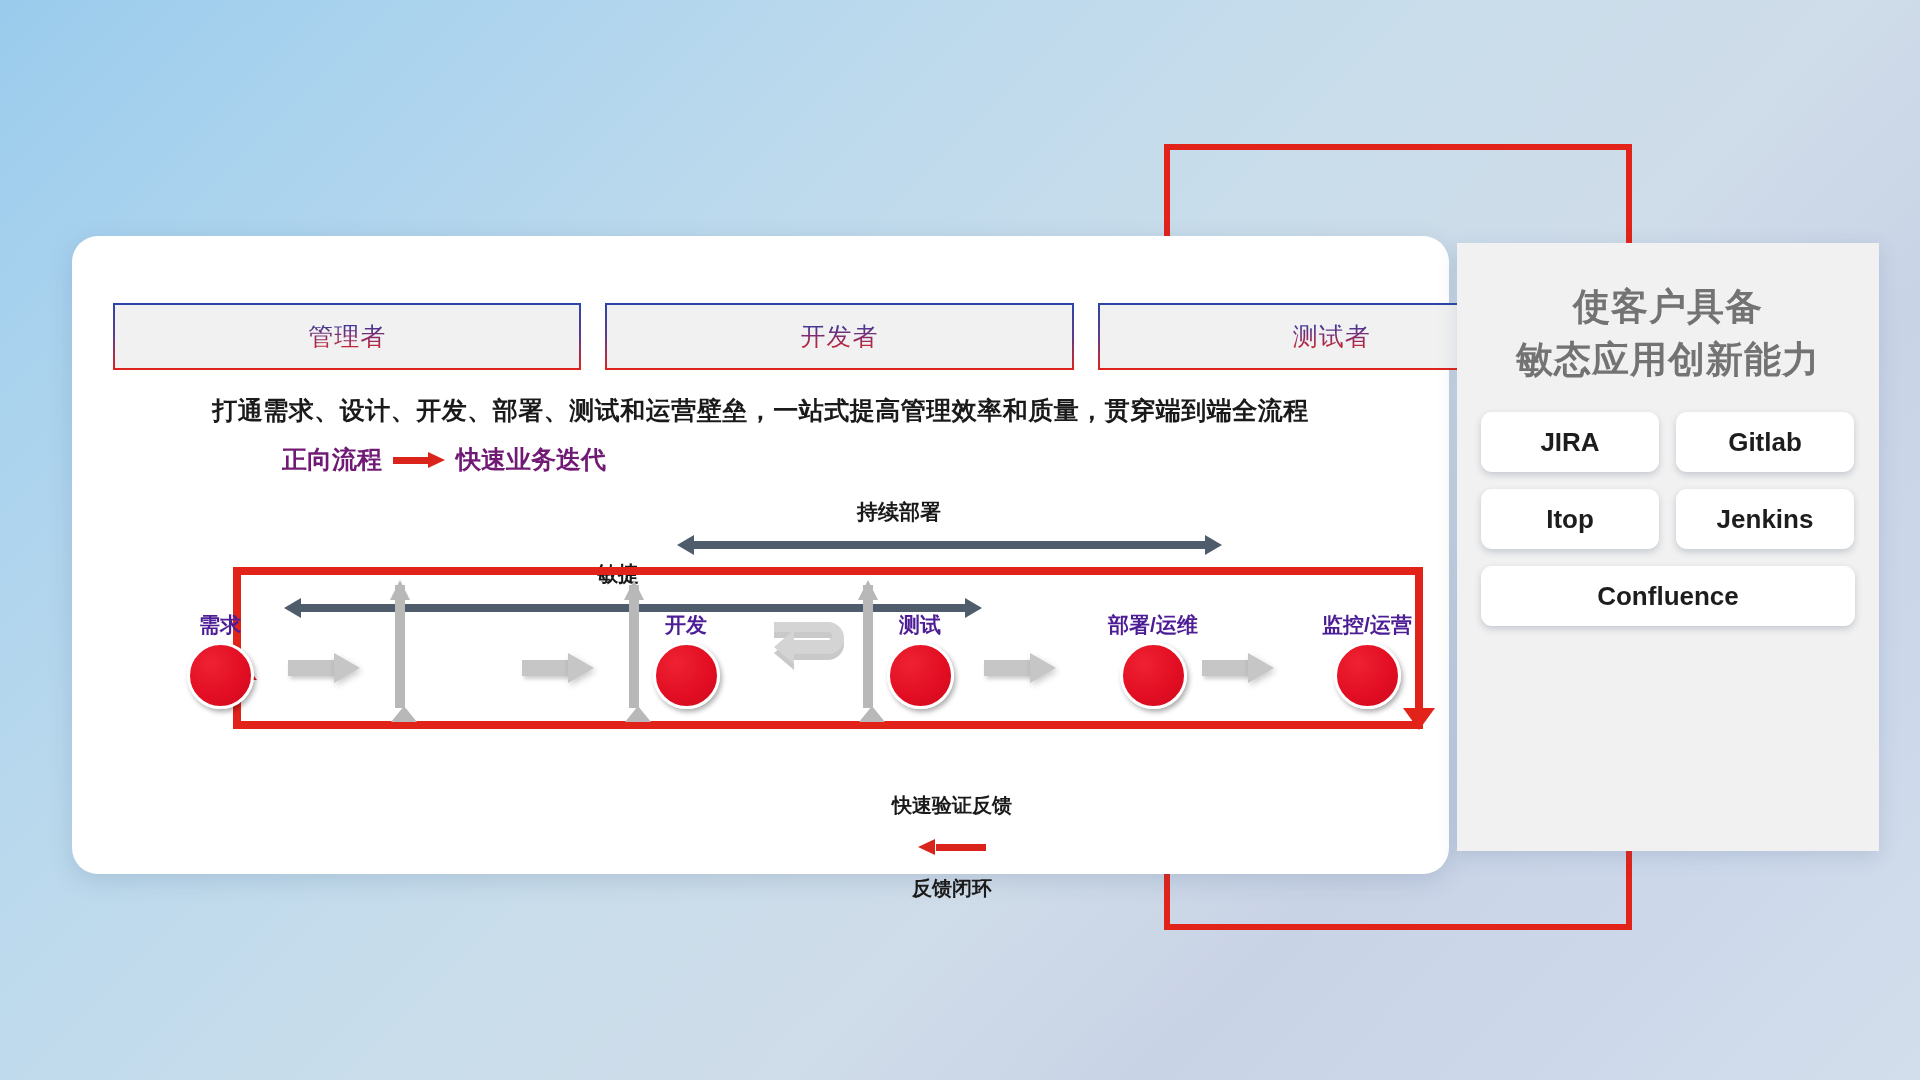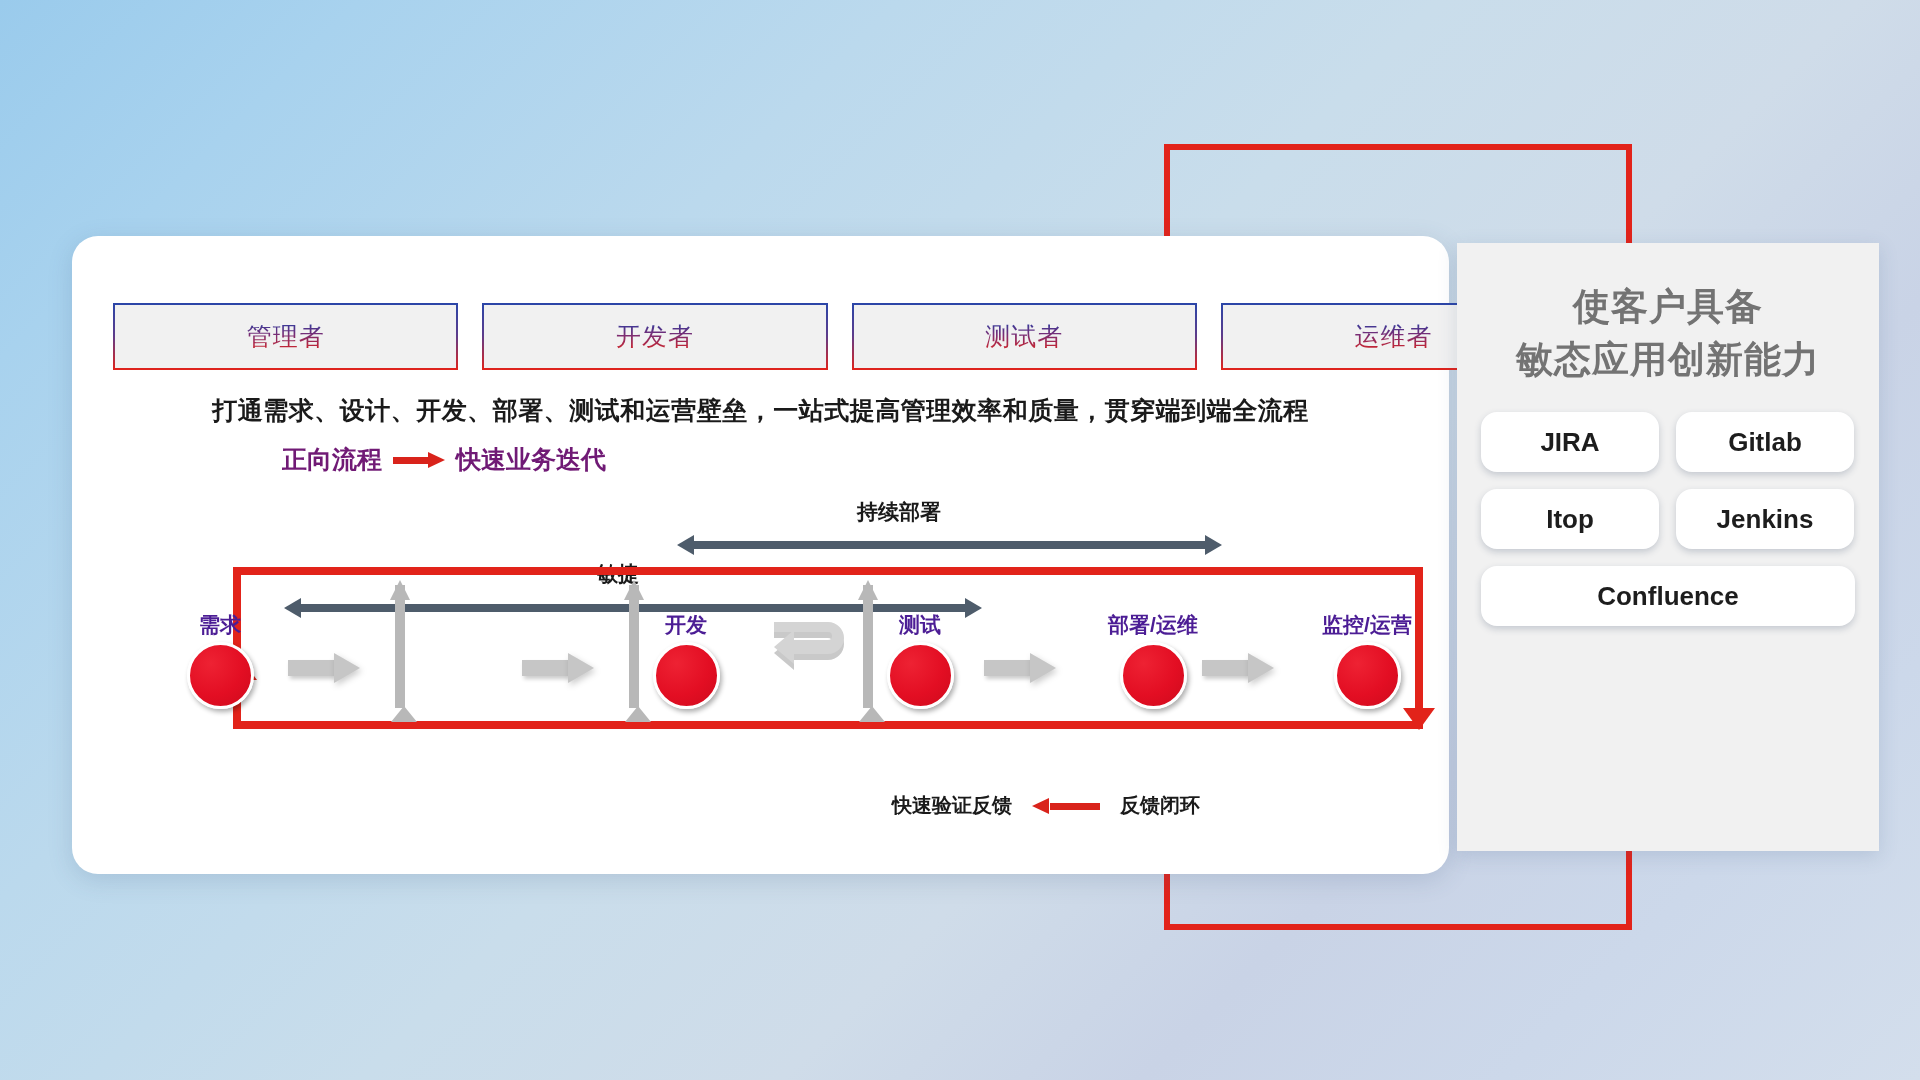--- a/index.html
+++ b/index.html
@@ -220,21 +220,21 @@
   
   #uturn {
     position: absolute; left: 700px; top: 380px;
     width: 92px; height: 72px;
   }
   
   #feedback-legend {
     position: absolute;
     left: 820px; top: 556px;
     display: flex; align-items: center; gap: 20px;
-    font-size: 20px; font-weight: bold; color: #1A1A1A;
+    font-size: 20px; font-weight: bold; color: #1A1A1A; flex-direction: column;
   }
   
   #right-panel {
     position: absolute;
     left: 1457px; top: 243px;
     width: 422px; height: 608px;
     background: #F1F1F1;
     box-shadow: 0 5px 18px rgba(60,90,130,.17);
     z-index: 4;
     padding: 38px 24px 0 24px;
@@ -246,21 +246,21 @@
     color: #737373;
     line-height: 1.42;
     letter-spacing: 1px;
   }
   #tools-grid {
     margin-top: 26px;
     display: flex; flex-wrap: wrap; gap: 17px;
   }
   .tool-pill {
     background: #ffffff;
-    border-radius: 16px;
+    border-radius: 11px;
     height: 60px;
     display: flex; align-items: center; justify-content: center;
     font-size: 26px; font-weight: bold; color: #1D1D1D;
     box-shadow: 0 3px 7px rgba(40,60,90,.22);
   }
   .tool-half { width: calc(50% - 9px); }
   .tool-full { width: 100%; }
 </style>
 </head>
 <body>
@@ -271,23 +271,20 @@
 
   <div id="role-row">
     <div class="role-box">
       <span class="role-label">管理者</span>
     </div>
     <div class="role-box">
       <span class="role-label">开发者</span>
     </div>
     <div class="role-box">
       <span class="role-label">测试者</span>
-    </div>
-    <div class="role-box">
-      <span class="role-label">运维者</span>
     </div>
   </div>
 
   <div id="description">打通需求、设计、开发、部署、测试和运营壁垒，一站式提高管理效率和质量，贯穿端到端全流程</div>
 
   <div id="forward-legend">
     <span>正向流程</span>
     <span class="red-arrow-right"></span>
     <span>快速业务迭代</span>
   </div>

